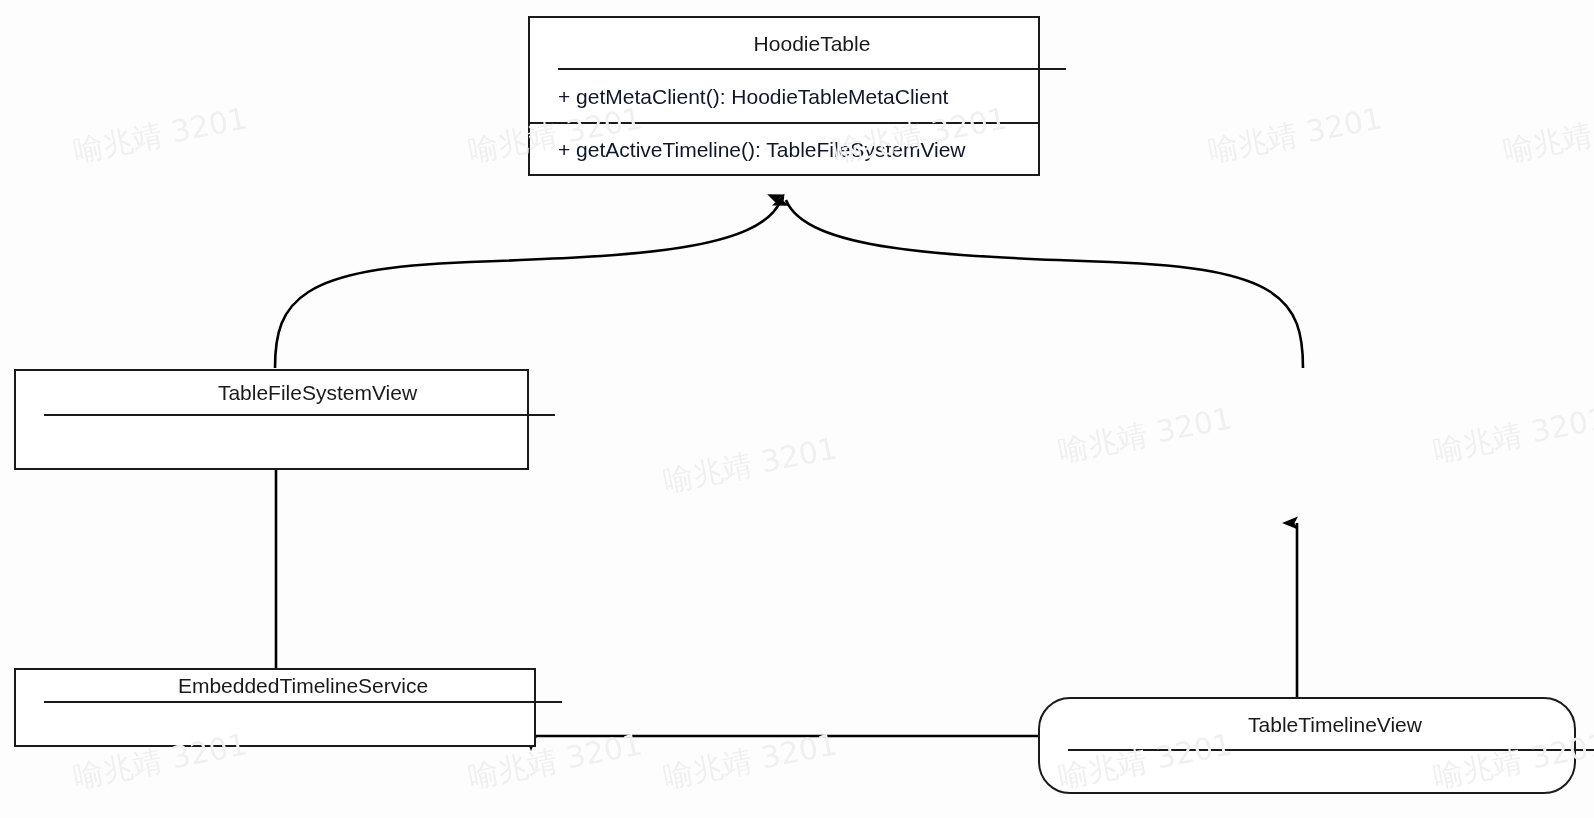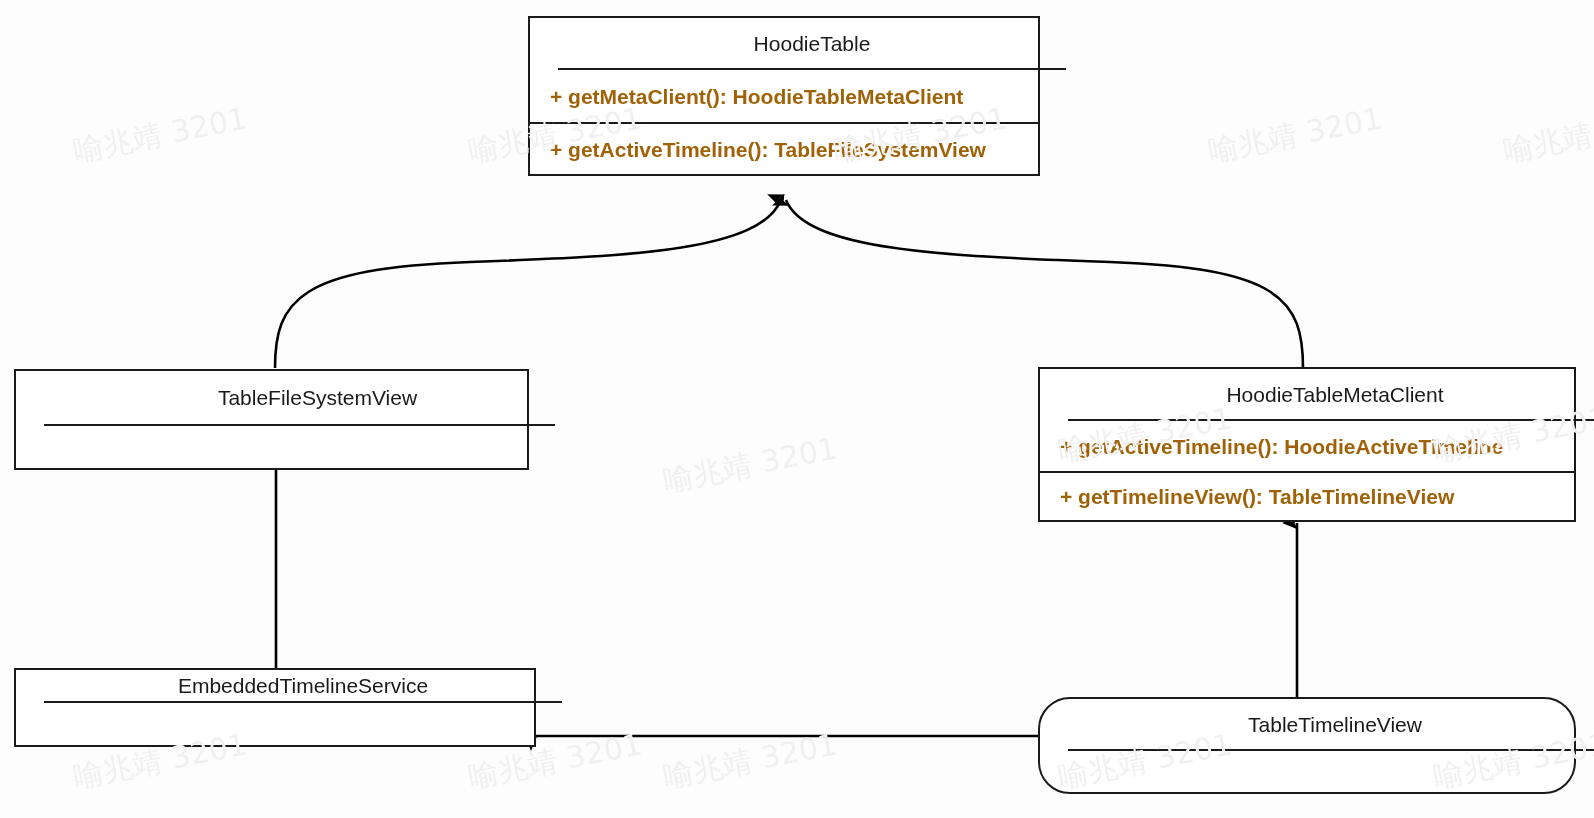--- a/index.html
+++ b/index.html
@@ -39,26 +39,25 @@
   .uml-members {
     box-sizing: border-box;
     width: 100%;
     display: flex;
     flex-direction: column;
   }
   .uml-member {
     box-sizing: border-box;
     display: flex;
     align-items: center;
-    padding-left: 20px;
-    color: #a16207;
+    padding-left: 28px;
+    color: #0f172a;
     font-size: 21px;
     line-height: 1;
     white-space: nowrap;
-    font-weight: bold;
   }
   .uml-member + .uml-member {
     border-top: 2px solid #1a1a1a;
   }
   .uml-members.empty {
     display: block;
   }
   #edges {
     position: absolute;
     left: 0;
@@ -118,31 +117,24 @@
 
   <div class="uml-class" style="left:528px; top:16px; width:512px; height:160px;">
     <div class="uml-title" style="height:52px;">HoodieTable</div>
     <div class="uml-members" style="height:104px;">
       <div class="uml-member" style="height:52px;">+ getMetaClient(): HoodieTableMetaClient</div>
       <div class="uml-member" style="height:52px;">+ getActiveTimeline(): TableFileSystemView</div>
     </div>
   </div>
 
   <div class="uml-class" style="left:14px; top:369px; width:515px; height:101px;">
-    <div class="uml-title" style="height:55px;padding-left:36px;">TableFileSystemView</div>
+    <div class="uml-title" style="height:45px;padding-left:36px;">TableFileSystemView</div>
     <div class="uml-members empty" style="height:42px;"></div>
   </div>
 
-  <div class="uml-class" style="left:1038px; top:367px; width:538px; height:155px;">
-    <div class="uml-title" style="height:52px;">HoodieTableMetaClient</div>
-    <div class="uml-members" style="height:99px;">
-      <div class="uml-member" style="height:50px;">+ getActiveTimeline(): HoodieActiveTimeline</div>
-      <div class="uml-member" style="height:49px;">+ getTimelineView(): TableTimelineView</div>
-    </div>
-  </div>
 
   <div class="uml-class" style="left:14px; top:668px; width:522px; height:79px;">
     <div class="uml-title" style="height:33px;">EmbeddedTimelineService</div>
     <div class="uml-members empty" style="height:44px;"></div>
   </div>
 
   <div class="uml-class" style="left:1038px; top:697px; width:538px; height:97px;border-radius:32px;">
     <div class="uml-title" style="height:52px;">TableTimelineView</div>
     <div class="uml-members empty" style="height:43px;"></div>
   </div>

